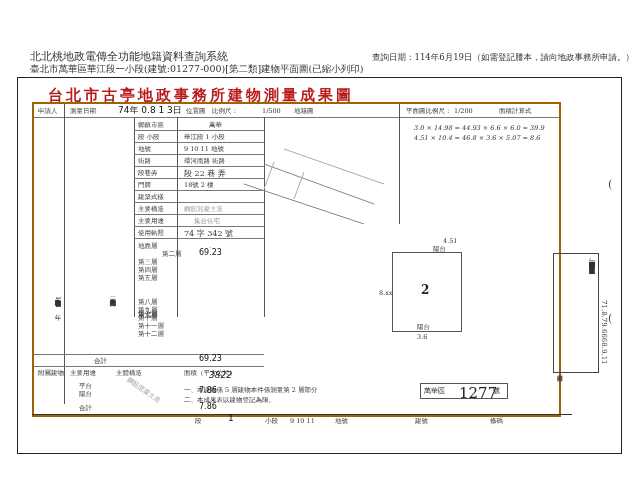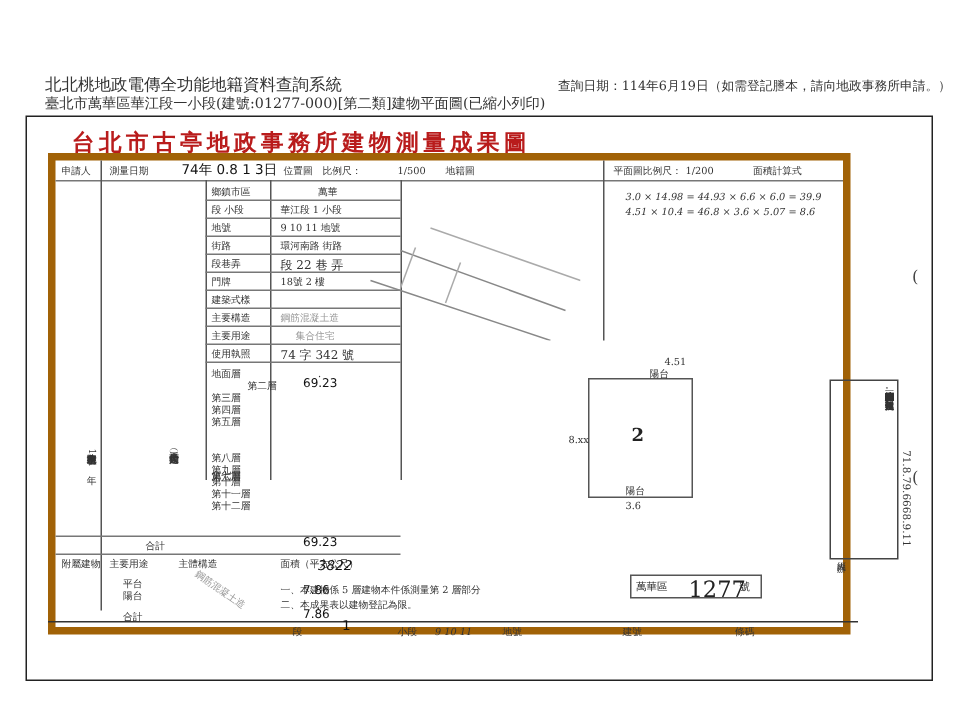--- a/index.html
+++ b/index.html
@@ -2,21 +2,21 @@
 <html><head>
 <meta charset="utf-8">
 <style>
   html,body{margin:0;padding:0;background:#fff;}
   body{width:640px;height:480px;position:relative;overflow:hidden;font-family:"DejaVu Serif",serif;color:#222;}
   .hdr1{position:absolute;left:30px;top:49px;font-size:11px;color:#333;}
   .hdr2{position:absolute;left:30px;top:63px;font-size:9.5px;color:#333;}
   .hdr3{position:absolute;left:372px;top:52px;font-size:8.5px;color:#333;}
   .frame{position:absolute;left:17px;top:77px;width:603px;height:375px;border:1px solid #222;}
   .title{position:absolute;left:48px;top:86px;font-size:15px;letter-spacing:3px;font-weight:bold;color:#b91c1c;}
-  .doc{position:absolute;left:32px;top:102px;width:525px;height:311px;border:5px solid #a16207;background:#fff;}
+  .doc{position:absolute;left:32px;top:102px;width:525px;height:311px;border:2px solid #a16207;background:#fff;}
   .t{position:absolute;font-size:6.5px;color:#333;white-space:nowrap;}
   .hw{position:absolute;font-size:9px;color:#111;white-space:nowrap;font-family:"DejaVu Sans",sans-serif;}
   .vl{position:absolute;width:1px;background:#555;}
   .hl{position:absolute;height:1px;background:#777;}
   .notice{position:absolute;left:208px;top:244px;width:130px;font-size:8px;line-height:10px;font-weight:bold;color:#111;}
   .bld{position:absolute;left:392px;top:252px;width:68px;height:78px;border:1px solid #555;}
   .bld-num{position:absolute;left:28px;top:30px;font-size:12px;font-weight:bold;}
   .rightbox{position:absolute;left:553px;top:253px;width:44px;height:118px;border:1px solid #444;}
   .vtext{writing-mode:vertical-rl;font-size:6px;line-height:8px;color:#333;position:absolute;}
   .seal{position:absolute;font-size:11px;color:#444;}
@@ -153,16 +153,16 @@
   <span style="position:absolute;left:72px;top:2px;">號</span>
 </div>
 
 <div class="seal" style="left:608px;top:178px;">(</div>
 <div class="seal" style="left:608px;top:312px;">(</div>
 
 <div class="footer"></div>
 <div class="t" style="left:195px;top:417px;">段</div>
 <div class="hw" style="left:228px;top:413px;">1</div>
 <div class="t" style="left:265px;top:417px;">小段</div>
-<div class="t" style="left:290px;top:417px;font-style:italic;">9  10  11</div>
+<div class="t" style="left:290px;top:417px;">9  10  11</div>
 <div class="t" style="left:335px;top:417px;">地號</div>
 <div class="t" style="left:415px;top:417px;">建號</div>
 <div class="t" style="left:490px;top:417px;">條碼</div>
 
 </body></html>

